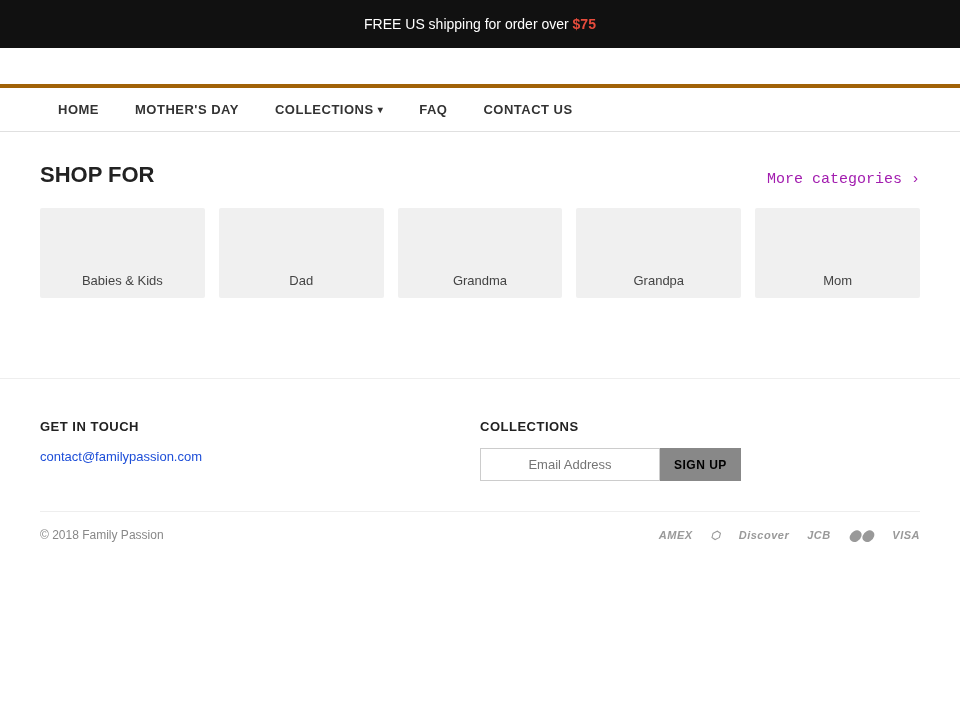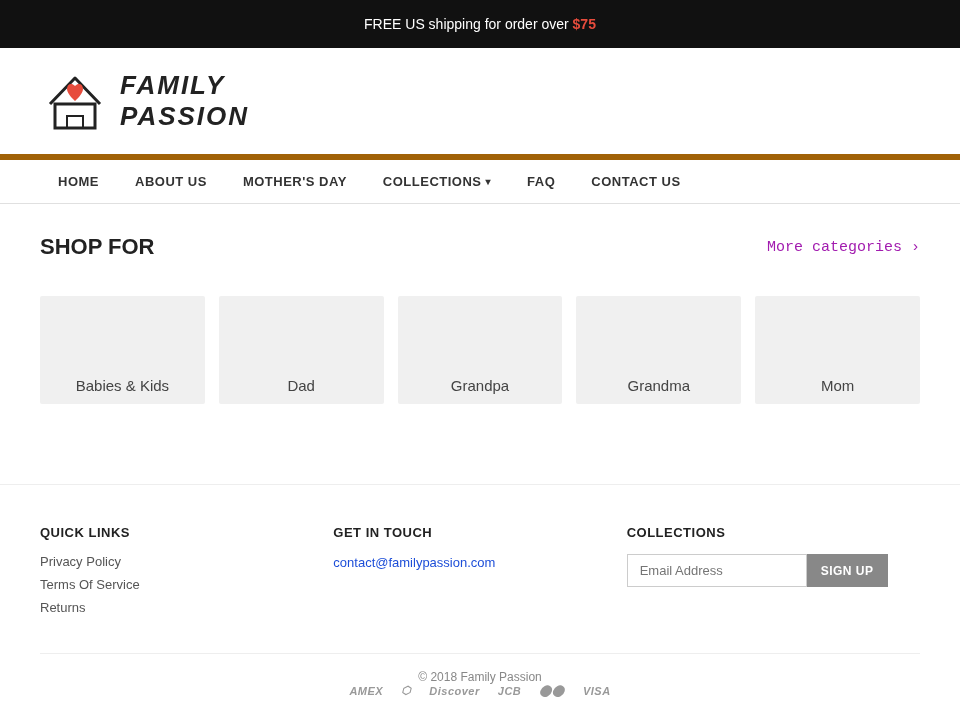--- a/index.html
+++ b/index.html
@@ -64,21 +64,21 @@
       display: flex;
       align-items: center;
       gap: 6px;
       font-weight: 600;
       letter-spacing: 1px;
     }
     .cart-bracket { font-size: 16px; color: #555; }
 
     
     .nav {
-      border-top: 6px solid #a16207;
+      border-top: 4px solid #a16207;
       border-bottom: 1px solid #e0e0e0;
       padding: 0 40px;
       display: flex;
       align-items: center;
       gap: 0;
     }
     .nav-item {
       padding: 14px 18px;
       font-size: 13px;
       font-weight: 600;
@@ -90,41 +90,41 @@
       align-items: center;
       gap: 4px;
     }
     .nav-item .chevron { font-size: 10px; }
 
     
     .shop-for-section { padding: 30px 40px 20px; }
     .shop-for-header {
       display: flex;
       justify-content: space-between;
-      align-items: center;
-      margin-bottom: 36px;
+      align-items: flex-end;
+      margin-bottom: 20px;
     }
     .shop-for-title { font-size: 22px; font-weight: 700; color: #222; }
     .more-categories { font-size: 15px; color: #a21caf; cursor: pointer; font-family: Liberation Mono, monospace; }
 
     .categories-grid {
       display: flex;
       gap: 14px;
     }
     .category-card {
       flex: 1;
       background: #f0f0f0;
       border-radius: 2px;
-      height: 108px;
+      height: 90px;
       display: flex;
       align-items: flex-end;
       justify-content: center;
       padding-bottom: 10px;
       cursor: pointer;
-      font-size: 15px;
+      font-size: 13px;
       color: #444;
       font-weight: 500;
     }
 
     
     .footer {
       margin-top: 60px;
       padding: 40px 40px 20px;
       border-top: 1px solid #eee;
     }
@@ -152,39 +152,39 @@
     .footer-contact { font-size: 13px; color: #1d4ed8; }
 
     .newsletter-form { display: flex; gap: 0; margin-top: 4px; }
     .newsletter-input {
       border: 1px solid #ccc;
       padding: 8px 12px;
       font-size: 13px;
       outline: none;
       width: 180px;
       color: #555;
+      text-align: center;
     }
     .newsletter-btn {
       background: #888;
-      color: #ffffff;
+      color: #000000;
       border: none;
       padding: 8px 14px;
       font-size: 12px;
       font-weight: 700;
       cursor: pointer;
       letter-spacing: 0.5px;
     }
 
     .footer-bottom {
       border-top: 1px solid #eee;
       padding-top: 16px;
       display: flex;
       justify-content: space-between;
       align-items: center;
-      flex-direction: column;
     }
     .copyright { font-size: 12px; color: #888; }
     .payment-icons { display: flex; gap: 18px; align-items: center; }
     .payment-icon {
       font-size: 11px;
       color: #999;
       font-style: italic;
       font-weight: bold;
       letter-spacing: 0.5px;
     }
@@ -192,44 +192,26 @@
     
   </style>
 </head>
 <body>
 
 <div class="top-banner">
   <span>FREE US shipping for order over </span><span class="highlight">$75</span>
 </div>
 
 <div class="header">
-  <div class="logo-area">
-    <svg class="logo-icon" viewBox="0 0 70 70" xmlns="http://www.w3.org/2000/svg">
-
-      <polyline points="10,38 35,12 60,38" fill="none" stroke="#222" stroke-width="3" stroke-linejoin="round"></polyline>
-      <rect x="15" y="38" width="40" height="24" fill="none" stroke="#222" stroke-width="3"></rect>
-
-      <rect x="27" y="50" width="16" height="12" fill="none" stroke="#222" stroke-width="2"></rect>
-
-      <path d="M35 35 C35 35 27 28 27 23 C27 19 30 17 33 18.5 C34 19 35 20 35 20 C35 20 36 19 37 18.5 C40 17 43 19 43 23 C43 28 35 35 35 35Z" fill="#e74c3c"></path>
-    </svg>
-    <div class="logo-text">
-      <span class="logo-name-top">FAMILY</span>
-      <span class="logo-name-bot">PASSION</span>
-    </div>
-  </div>
 
 </div>
 
 <nav class="nav">
   <div class="nav-item">
     <span>HOME</span>
-  </div>
-  <div class="nav-item">
-    <span>ABOUT US</span>
   </div>
   <div class="nav-item">
     <span>MOTHER'S DAY</span>
   </div>
   <div class="nav-item">
     <span>COLLECTIONS</span>
     <span class="chevron">▾</span>
   </div>
   <div class="nav-item">
     <span>FAQ</span>
@@ -245,40 +227,34 @@
     <span class="more-categories">More categories ›</span>
   </div>
   <div class="categories-grid">
     <div class="category-card">
       <span>Babies &amp; Kids</span>
     </div>
     <div class="category-card">
       <span>Dad</span>
     </div>
     <div class="category-card">
+      <span>Grandma</span>
+    </div>
+    <div class="category-card">
       <span>Grandpa</span>
-    </div>
-    <div class="category-card">
-      <span>Grandma</span>
     </div>
     <div class="category-card">
       <span>Mom</span>
     </div>
   </div>
 </div>
 
 <footer class="footer">
   <div class="footer-cols">
 
-    <div class="footer-col">
-      <div class="footer-col-title">QUICK LINKS</div>
-      <a class="footer-link">Privacy Policy</a>
-      <a class="footer-link">Terms Of Service</a>
-      <a class="footer-link">Returns</a>
-    </div>
 
     <div class="footer-col">
       <div class="footer-col-title">GET IN TOUCH</div>
       <span class="footer-contact">contact@familypassion.com</span>
     </div>
 
     <div class="footer-col">
       <div class="footer-col-title">COLLECTIONS</div>
       <div class="newsletter-form">
         <input class="newsletter-input" type="email" placeholder="Email Address" style="">

